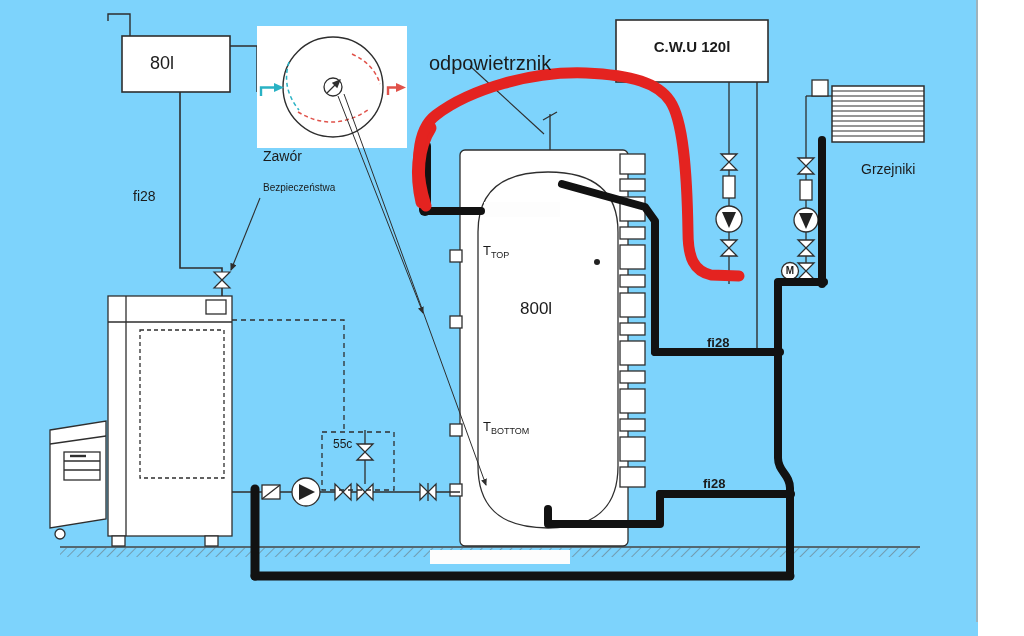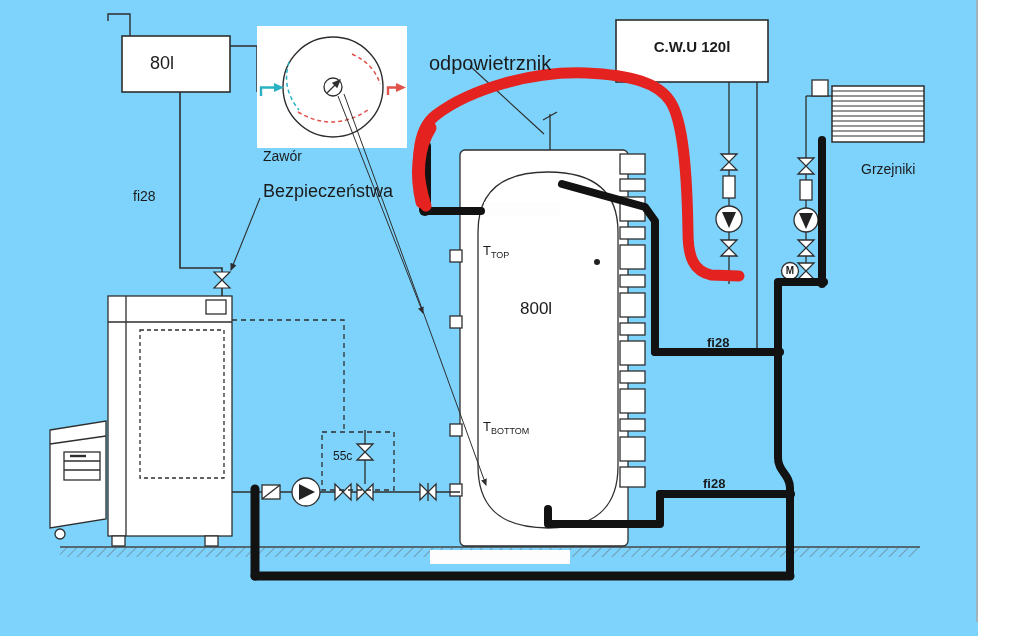--- a/index.html
+++ b/index.html
@@ -184,25 +184,25 @@
     <path d="M 426 206 C 414 168 416 130 436 115 C 470 89 532 71 586 73 C 632 75 658 83 670 101 C 683 120 687 170 688 232 C 688 258 694 271 711 275 L 739 276" stroke-width="11"></path>
   </g>
 
   <rect x="978" y="0" width="46" height="636" fill="#ffffff"></rect>
   <line x1="977" y1="0" x2="977" y2="622" stroke="#a8a8a8" stroke-width="1.5"></line>
 </svg>
 
 <div class="lbl" style="left:150px;top:54px;font-size:18px">80l</div>
 <div class="lbl" style="left:133px;top:189px;font-size:14px">fi28</div>
 <div class="lbl" style="left:263px;top:149px;font-size:14px">Zawór</div>
-<div class="lbl" style="left:263px;top:182px;font-size:18px">Bezpieczeństwa</div>
+<div class="lbl" style="left:263px;top:182px;font-size:10px">Bezpieczeństwa</div>
 <div class="lbl" style="left:429px;top:52px;font-size:20px">odpowietrznik</div>
 <div class="lbl box-center" style="left:616px;top:20px;width:152px;height:54px;font-size:15px;font-weight:700">C.W.U 120l</div>
 <div class="lbl" style="left:861px;top:162px;font-size:14px;font-weight:400">Grzejniki</div>
 <div class="lbl" style="left:520px;top:300px;width:64px;text-align:left;font-size:17px">800l</div>
 <div class="lbl" style="left:483px;top:244px;font-size:13px"><span>T</span><span class="sub">TOP</span></div>
 <div class="lbl" style="left:483px;top:420px;font-size:13px"><span>T</span><span class="sub">BOTTOM</span></div>
-<div class="lbl" style="left:333px;top:450px;font-size:12px">55c</div>
+<div class="lbl" style="left:333px;top:438px;font-size:12px">55c</div>
 <div class="lbl" style="left:707px;top:336px;font-size:13px;font-weight:600">fi28</div>
 <div class="lbl" style="left:703px;top:477px;font-size:13px;font-weight:600">fi28</div>
 <div class="lbl" style="left:782px;top:265px;width:16px;text-align:center;font-size:10px;font-weight:700">M</div>
 
 </div>
 
 </body></html>

